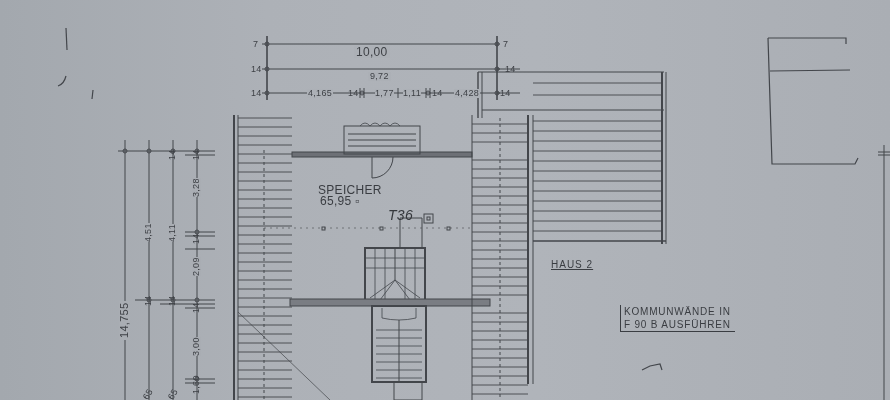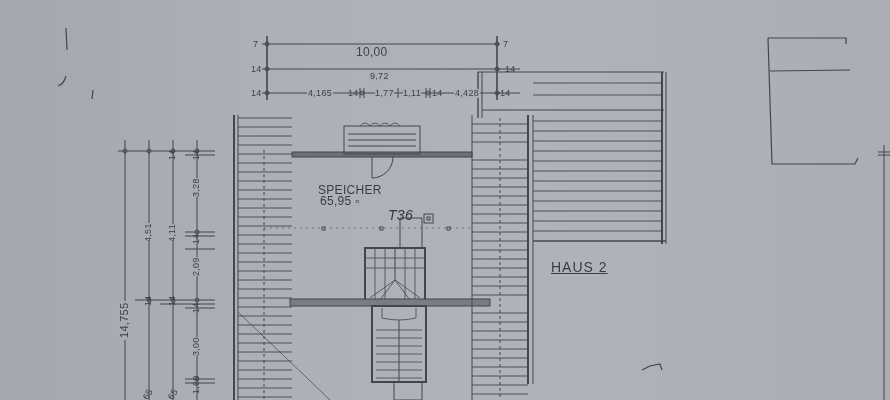--- a/index.html
+++ b/index.html
@@ -14,21 +14,21 @@
     overflow: hidden;
   }
   svg.plan { position: absolute; left: 0; top: 0; }
   .lbl {
     position: absolute; color: #3a3d42; font-size: 9px; letter-spacing: 0.3px;
     white-space: nowrap; line-height: 1;
   }
   .dim { font-size: 9px; color: #3e4146; }
   .vdim { transform: rotate(-90deg); transform-origin: left top; }
   .room-name { font-size: 12px; }
-  .haus { font-size: 14px; text-decoration: underline; letter-spacing: 1px; }
+  .haus { font-size: 10px; text-decoration: underline; letter-spacing: 1px; }
   .note {
     font-size: 10px; letter-spacing: 0.8px; line-height: 13px;
     border-left: 1px solid #3a3d42; border-bottom: 1px solid #3a3d42;
     padding: 0 4px 0 3px; white-space: pre; color: #3a3d42;
   }
   .handwrite { font-family: Liberation Sans, sans-serif; font-size: 14px; font-style: italic; color: #35383c; }
 </style>
 </head>
 <body>
 
@@ -280,14 +280,16 @@
   <span class="lbl dim" style="left:143px;top:390px;transform:rotate(-60deg)">65</span>
   <span class="lbl dim" style="left:168px;top:390px;transform:rotate(-60deg)">65</span>
 
   <span class="lbl room-name" style="left:318px;top:184px">SPEICHER</span>
   <span class="lbl room-name" style="left:320px;top:195px">65,95 ▫</span>
 
   <span class="lbl handwrite" style="left:388px;top:208px">T36</span>
 
   <span class="lbl haus" style="left:551px;top:260px">HAUS 2</span>
 
+  <div class="lbl note" style="left:620px;top:305px"><span>KOMMUNWÄNDE IN</span>
+<span>F 90 B AUSFÜHREN</span></div>
 
 </div>
 
 </body></html>

